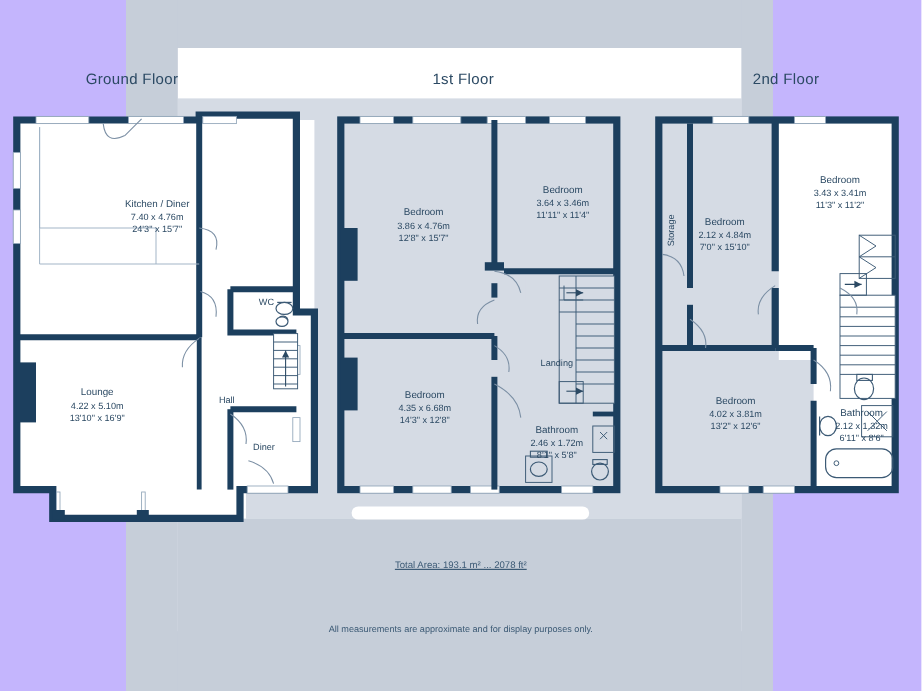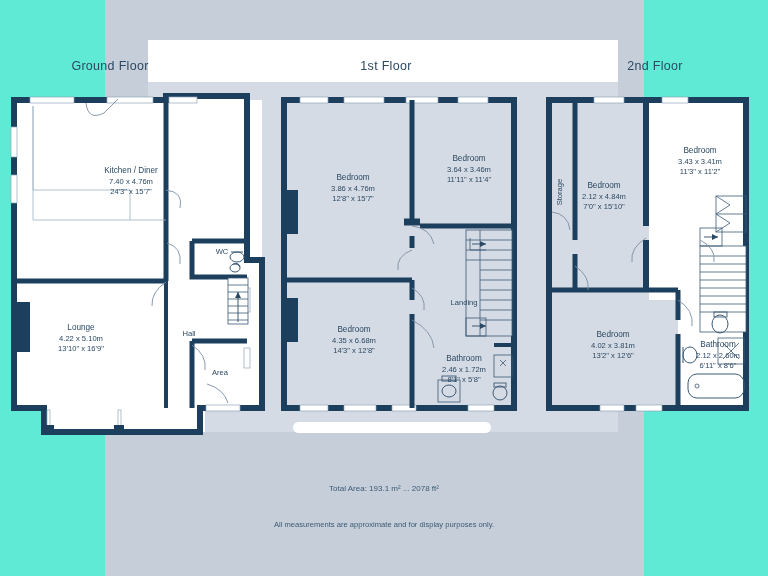--- a/index.html
+++ b/index.html
@@ -7,21 +7,21 @@
     padding: 0;
     background: #ffffff;
   }
   body {
     font-family: "Liberation Sans", sans-serif;
   }
   #page {
     position: relative;
     width: 768px;
     height: 576px;
-    background: #5eead4;
+    background: #c4b5fd;
     overflow: hidden;
   }
   
   .bg-band {
     position: absolute;
     background: #c6ced9;
   }
   .bg-white {
     position: absolute;
     background: #ffffff;
@@ -305,21 +305,21 @@
   </div>
   <div class="room-label" style="left:81px; top:338px;">
     <span class="nm">Lounge</span>
     <span class="dm">4.22 x 5.10m</span>
     <span class="df">13'10" x 16'9"</span>
   </div>
   <div class="room-label small" style="left:189px; top:313px;margin-top:21px;">
     <span class="nm">Hall</span>
   </div>
   <div class="room-label small" style="left:220px; top:373px;">
-    <span class="nm">Area</span>
+    <span class="nm">Diner</span>
   </div>
 
   <div class="room-label" style="left:353px; top:188px;">
     <span class="nm">Bedroom</span>
     <span class="dm">3.86 x 4.76m</span>
     <span class="df">12'8" x 15'7"</span>
   </div>
   <div class="room-label" style="left:469px; top:169px;">
     <span class="nm">Bedroom</span>
     <span class="dm">3.64 x 3.46m</span>
@@ -352,20 +352,20 @@
     <span class="dm">3.43 x 3.41m</span>
     <span class="df">11'3" x 11'2"</span>
   </div>
   <div class="room-label" style="left:613px; top:345px;">
     <span class="nm">Bedroom</span>
     <span class="dm">4.02 x 3.81m</span>
     <span class="df">13'2" x 12'6"</span>
   </div>
   <div class="room-label" style="left:718px; top:355px;">
     <span class="nm">Bathroom</span>
-    <span class="dm">2.12 x 2.60m</span>
+    <span class="dm">2.12 x 1.32m</span>
     <span class="df">6'11" x 8'6"</span>
   </div>
 
-  <div class="footer l1" style="left:0; top:484px;">Total Area: 193.1 m² ... 2078 ft²</div>
+  <div class="footer l1" style="left:0; top:466px;text-decoration:underline;">Total Area: 193.1 m² ... 2078 ft²</div>
   <div class="footer l2" style="left:0; top:500px;margin-top:20px;">All measurements are approximate and for display purposes only.</div>
 
 </div>
 
 </body></html>

